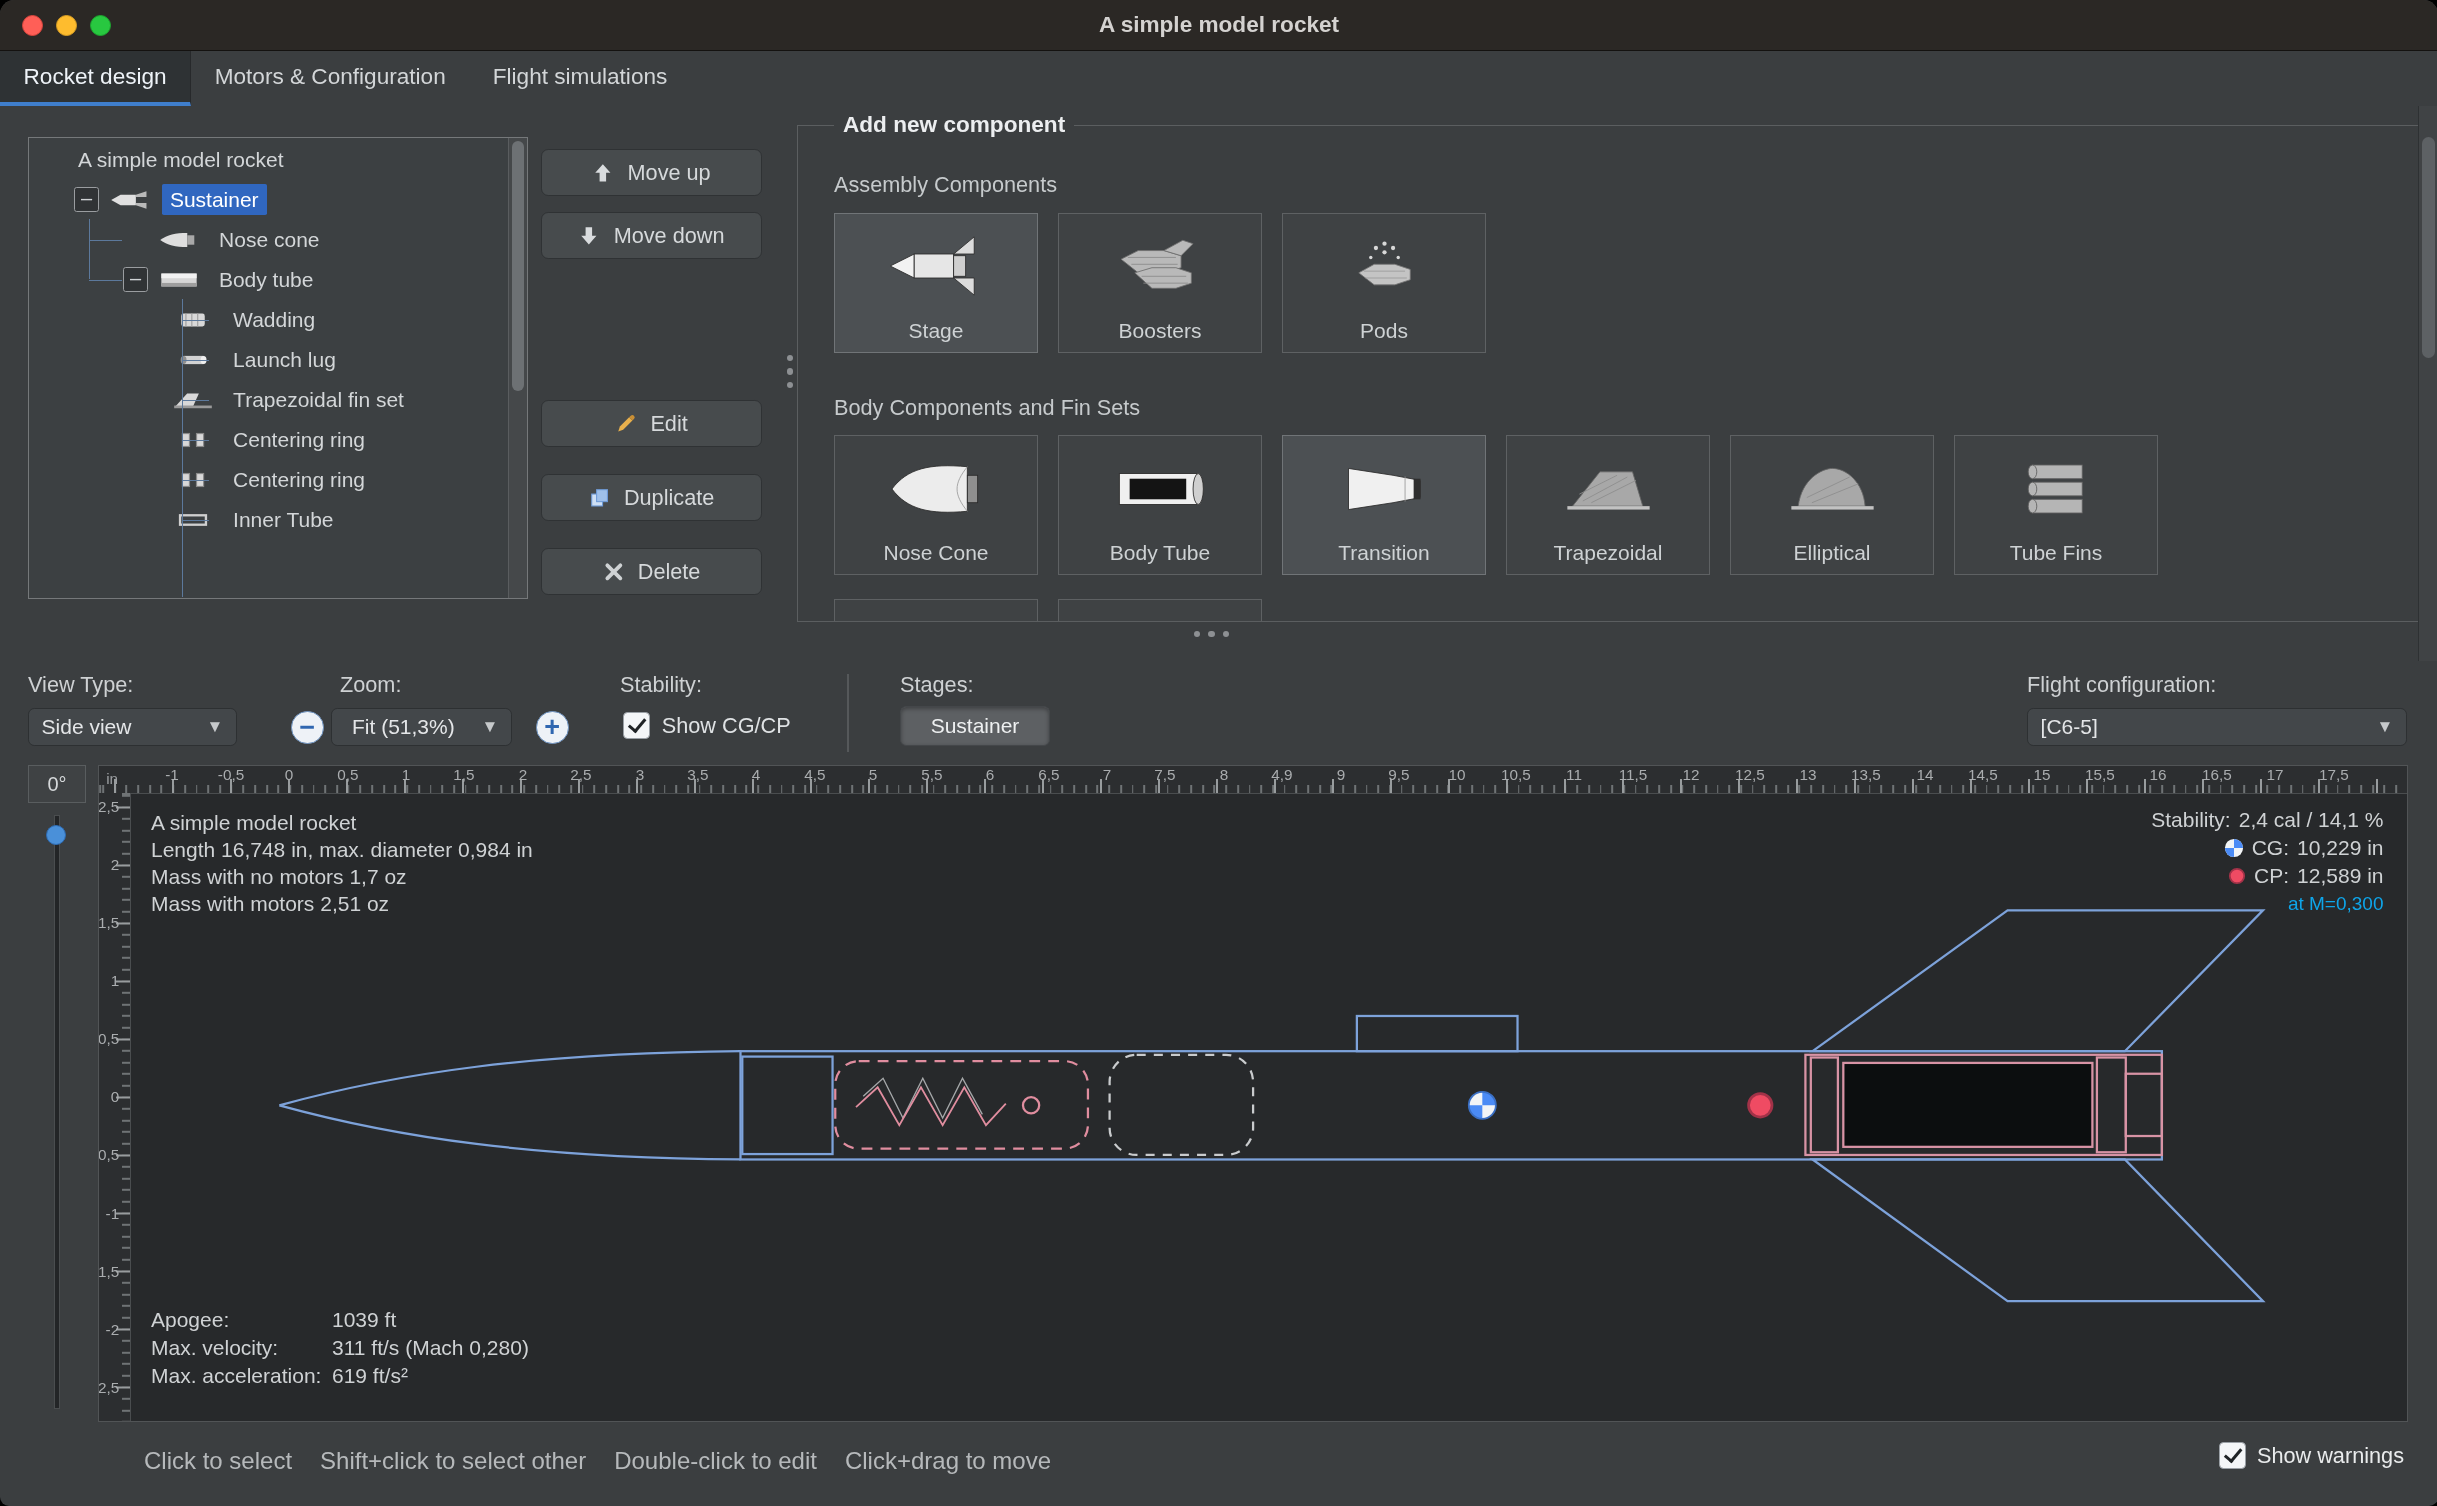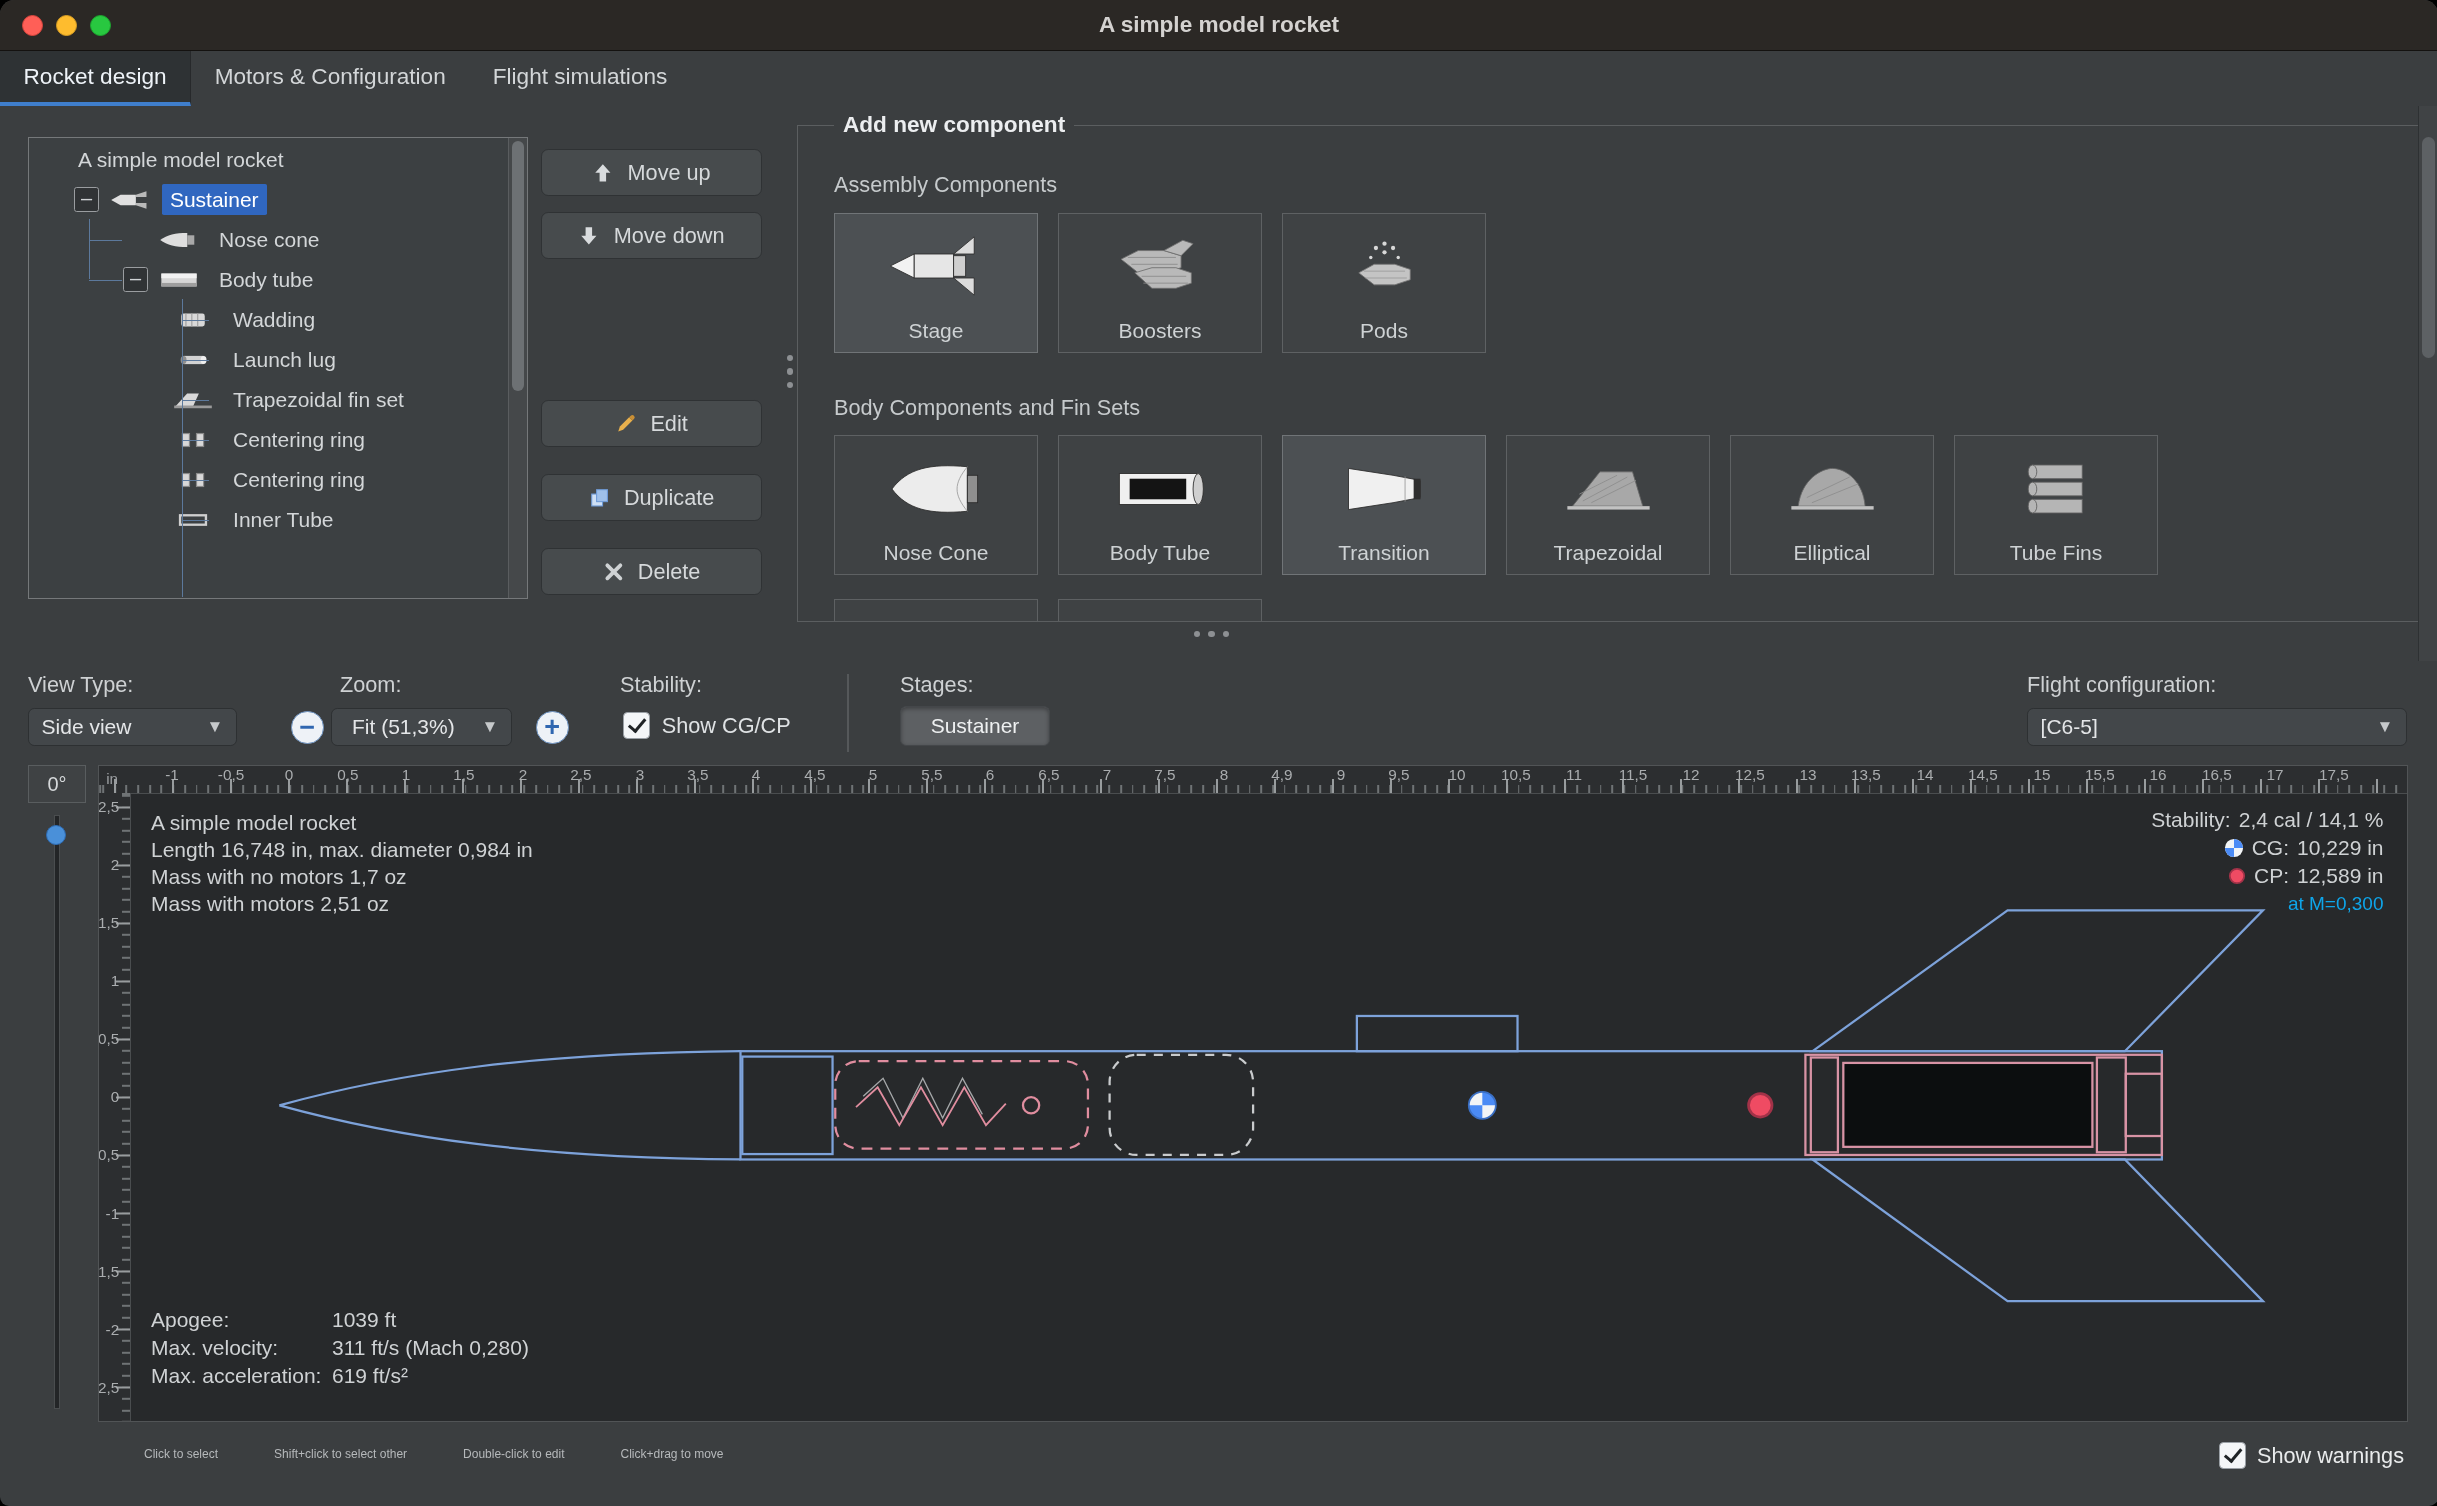--- a/index.html
+++ b/index.html
@@ -97,21 +97,21 @@
   .unit-label { position:absolute; left:7.2px; top:3.6px; font-size:15.3px; color:#9a9da0; z-index:3; }
   .rocket-info { position:absolute; left:52px; top:43px; font-size:21px; color:#cfd2d4; line-height:27px; z-index:3; }
   .stats { position:absolute; right:23.5px; top:40px; font-size:21px; color:#cfd2d4; z-index:3; }
   .stat-row { display:flex; justify-content:flex-end; align-items:center; gap:8.1px; height:28px; }
   .stat-row.small { font-size:19px; color:#0ea5e9; }
   .flight { position:absolute; left:52px; bottom:31px; font-size:21px; color:#cfd2d4; line-height:28px; z-index:3; }
   .fl-label { display:inline-block; min-width:181px; }
 
   
   .statusbar { position:absolute; top:1422px; left:0; right:0; height:84px; }
-  .hints { position:absolute; left:144px; top:25px; display:flex; gap:56px; font-size:12px; color:#b6b9bb; }
+  .hints { position:absolute; left:144px; top:25px; display:flex; gap:28px; font-size:24px; color:#b6b9bb; }
   .warn-group { position:absolute; right:34px; top:20px; display:flex; align-items:center; gap:10.8px; }
   .warn-group .cb-label { color:#e9ebec; }
 </style>
 </head>
 <body>
 
 <div class="window">
 
   <div class="titlebar">
     <span class="light red"></span>

